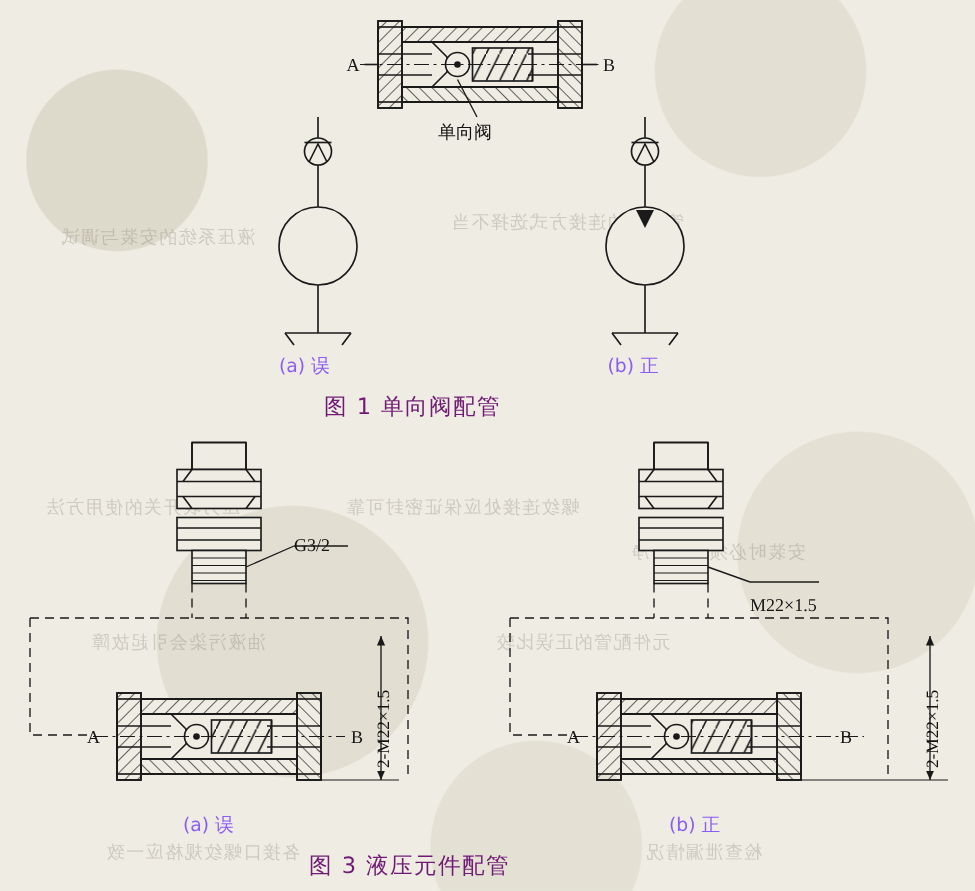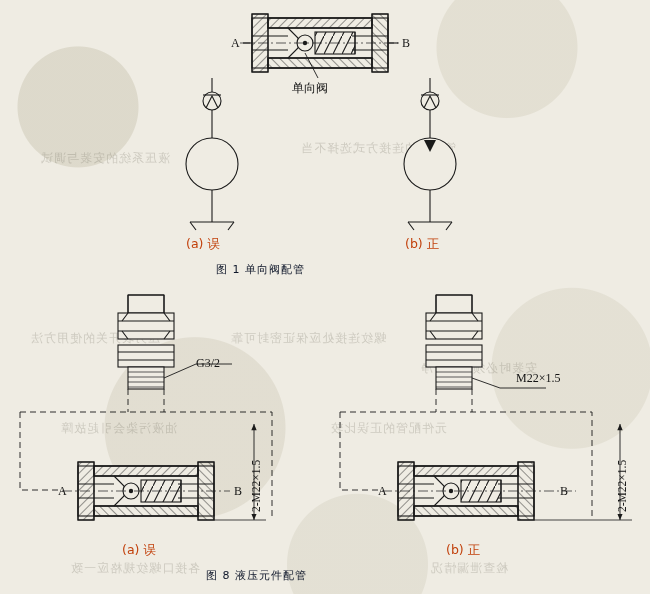--- a/index.html
+++ b/index.html
@@ -40,28 +40,28 @@
     font-family:"Liberation Serif", serif;
     font-size:12px;
     color:#141414;
     white-space:nowrap;
   }
   .lbl.cn{font-family:"DejaVu Sans", sans-serif;font-size:12px;}
   .cap{
     position:absolute;
     font-family:"DejaVu Sans", sans-serif;
     font-size:12.5px;
-    color:#c2410c;
+    color:#8b5cf6;
     white-space:nowrap;
   }
   .figtitle{
     position:absolute;
     font-family:"DejaVu Sans", sans-serif;
-    font-size:11px;
-    color:#0f172a;
+    font-size:15px;
+    color:#701a75;
     white-space:nowrap;
     letter-spacing:1px;
   }
   .vlabel{
     position:absolute;
     font-family:"Liberation Serif", serif;
     font-size:11.5px;
     color:#111;
     white-space:nowrap;
     transform-origin:0 0;
@@ -287,27 +287,27 @@
   </svg>
 
   <div class="lbl" style="left:231px;top:36px;">A</div>
   <div class="lbl" style="left:402px;top:36px;">B</div>
   <div class="lbl cn" style="left:292px;top:80px;">单向阀</div>
   <div class="cap" style="left:186px;top:236px;">(a) 误</div>
   <div class="cap" style="left:405px;top:236px;">(b) 正</div>
   <div class="figtitle" style="left:216px;top:262px;">图 1   单向阀配管</div>
 
   <div class="lbl" style="left:196px;top:356px;">G3/2</div>
-  <div class="lbl" style="left:500px;top:371px;margin-left:16px;">M22×1.5</div>
+  <div class="lbl" style="left:500px;top:396px;">M22×1.5</div>
 
   <div class="vlabel" style="left:250px;top:512px;">2-M22×1.5</div>
   <div class="vlabel" style="left:616px;top:512px;">2-M22×1.5</div>
 
   <div class="lbl" style="left:58px;top:484px;">A</div>
   <div class="lbl" style="left:234px;top:484px;">B</div>
   <div class="lbl" style="left:378px;top:484px;">A</div>
   <div class="lbl" style="left:560px;top:484px;">B</div>
 
   <div class="cap" style="left:122px;top:542px;">(a) 误</div>
   <div class="cap" style="left:446px;top:542px;">(b) 正</div>
-  <div class="figtitle" style="left:206px;top:568px;">图 8   液压元件配管</div>
+  <div class="figtitle" style="left:206px;top:568px;">图 3   液压元件配管</div>
 
 </div>
 
 </body></html>

